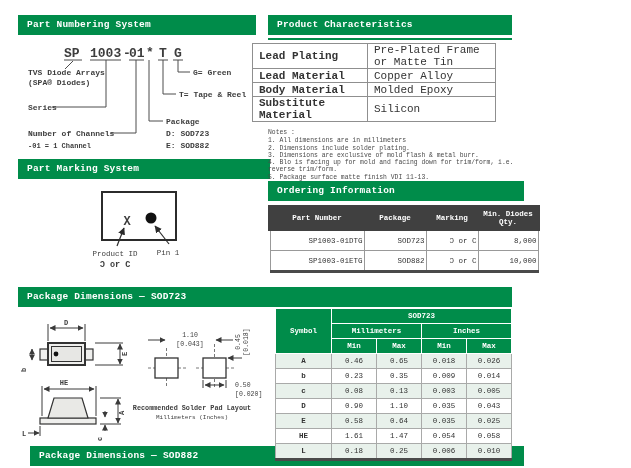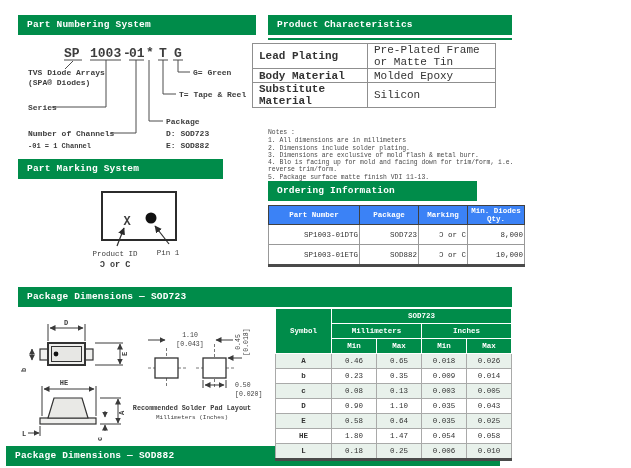--- a/index.html
+++ b/index.html
@@ -16,21 +16,21 @@
   .char-table td{border:1px solid #8f8f8f;height:13px;padding:0 0 0 6px;}
   .char-table td.lbl{font-weight:bold;width:108px;}
 
   
   .notes{position:absolute;left:268px;top:129px;width:260px;font-size:6.4px;color:#4a4a4a;line-height:7.3px;}
   .notes .nh{margin-bottom:1px;}
 
   
   .order-table{position:absolute;left:268px;top:205px;width:244px;table-layout:fixed;
                font-size:7.5px;color:#333;text-align:center;border-bottom:3px solid #4a4a4a;}
-  .order-table th{background:#3b82f6;color:#fff;font-weight:bold;height:15px;border:1px solid #404040;}
+  .order-table th{background:#404040;color:#fff;font-weight:bold;height:15px;border:4px solid #404040;}
   .order-table td{border:1px solid #999;height:17px;text-align:right;}
   .order-table .c0{width:88px;}.order-table .c1{width:56px;}
   .order-table .c2{width:46px;}.order-table .c3{width:54px;}
 
   
   .dims-table{position:absolute;left:275px;top:308px;width:237px;table-layout:fixed;
               font-size:7.5px;color:#333;text-align:center;border-bottom:3px solid #4a4a4a;}
   .dims-table th{background:#008C4A;color:#fff;font-weight:bold;height:12px;border:1px solid #fff;}
   .dims-table td{border:1px solid #a9aaa9;height:12px;}
   .dims-table td.sym{font-weight:bold;}
@@ -47,30 +47,30 @@
 
 <div class="page">
 
   <div class="bar" style="left:18px;top:15px;width:238px;">
     <span>Part Numbering System</span>
   </div>
   <div class="bar" style="left:268px;top:15px;width:244px;">
     <span>Product Characteristics</span>
   </div>
   <div class="greenline" style="left:268px;top:38px;width:244px;"></div>
-  <div class="bar" style="left:18px;top:159px;width:205px;">
+  <div class="bar" style="left:18px;top:159px;width:252px;">
     <span>Part Marking System</span>
   </div>
-  <div class="bar" style="left:268px;top:181px;width:209px;">
+  <div class="bar" style="left:268px;top:181px;width:256px;">
     <span>Ordering Information</span>
   </div>
   <div class="bar" style="left:18px;top:287px;width:494px;">
     <span>Package Dimensions — SOD723</span>
   </div>
-  <div class="bar" style="left:6px;top:446px;width:494px;">
+  <div class="bar" style="left:30px;top:446px;width:494px;">
     <span>Package Dimensions — SOD882</span>
   </div>
 
   <svg class="pn-svg" width="245" height="120">
     <g stroke="#4d4d4d" stroke-width="1" fill="none">
       <line x1="46" y1="22" x2="64" y2="22"></line>
         <line x1="72" y1="22" x2="103" y2="22"></line>
       <line x1="111" y1="22" x2="126" y2="22"></line>
         <line x1="140" y1="22" x2="150" y2="22"></line>
       <line x1="155" y1="22" x2="165" y2="22"></line>
@@ -120,20 +120,24 @@
     <text x="150" y="73" text-anchor="middle" font-size="7.5">Pin 1</text>
   </svg>
 
   <table class="char-table">
     <tbody>
       <tr>
           <td class="lbl">Lead Plating</td>
           <td>Pre-Plated Frame or Matte Tin</td>
         </tr>
       <tr>
+          <td class="lbl">Lead Material</td>
+          <td>Copper Alloy</td>
+        </tr>
+      <tr>
           <td class="lbl">Body Material</td>
           <td>Molded Epoxy</td>
         </tr>
       <tr>
           <td class="lbl">Substitute Material</td>
           <td>Silicon</td>
         </tr>
     </tbody>
   </table>
 
@@ -307,21 +311,21 @@
         </tr>
       <tr>
           <td class="sym">E</td>
           <td>0.58</td>
           <td>0.64</td>
           <td>0.035</td>
           <td>0.025</td>
         </tr>
       <tr>
           <td class="sym">HE</td>
-          <td>1.80</td>
+          <td>1.61</td>
           <td>1.47</td>
           <td>0.054</td>
           <td>0.058</td>
         </tr>
       <tr>
           <td class="sym">L</td>
           <td>0.18</td>
           <td>0.25</td>
           <td>0.006</td>
           <td>0.010</td>

